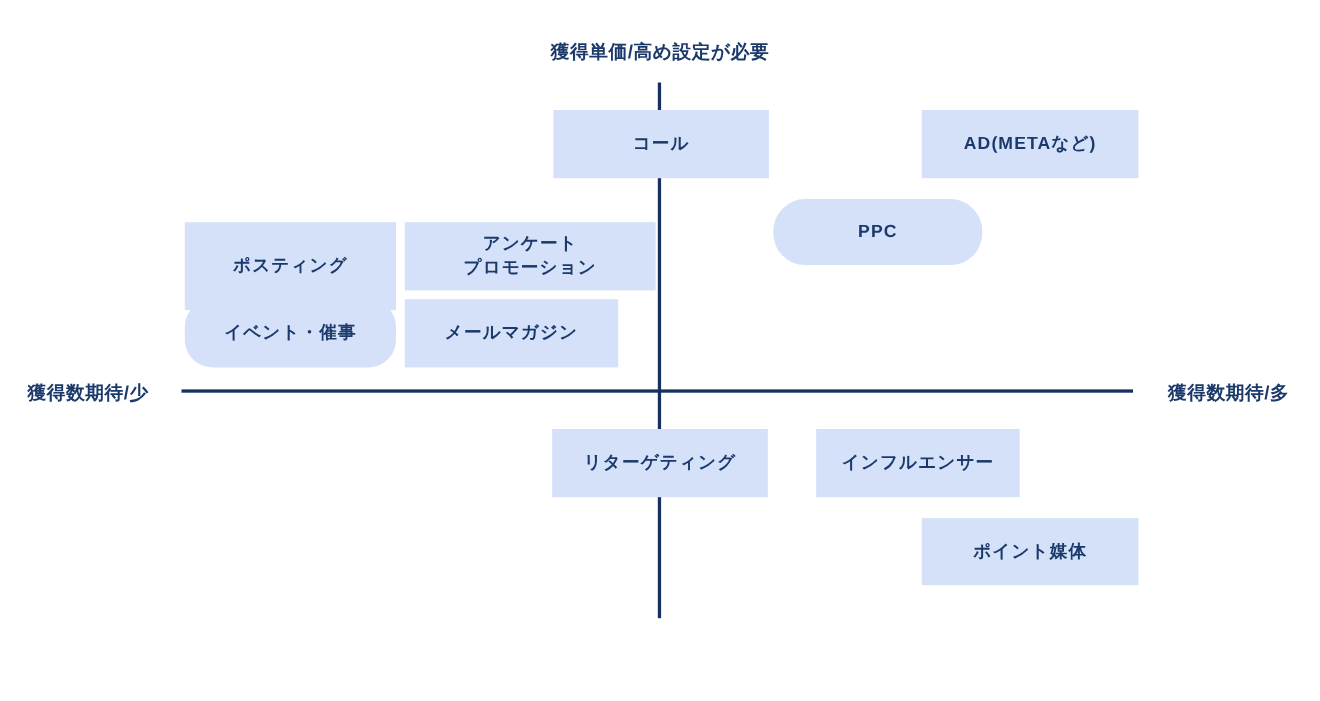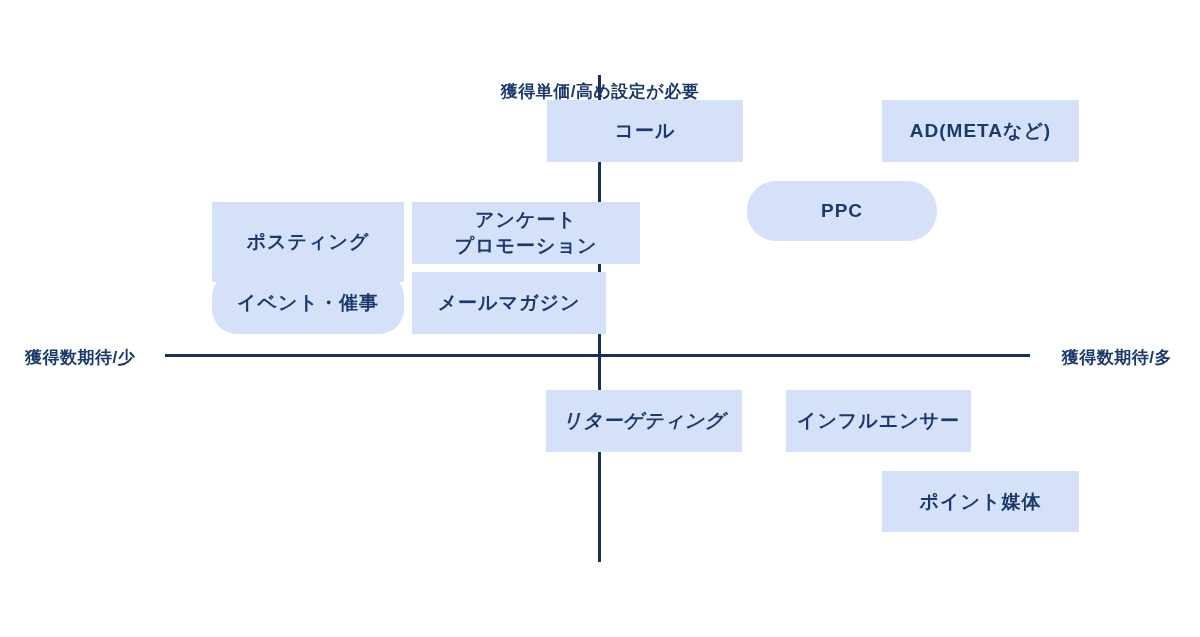--- a/index.html
+++ b/index.html
@@ -38,50 +38,48 @@
     font-size: 17px;
     font-weight: bold;
     letter-spacing: 0.5px;
     white-space: nowrap;
     z-index: 3;
   }
   .axis-label.top {
     left: 600px;
     top: 36px;
     transform: translateX(-50%);
-    margin-top: 44px;
   }
   .axis-label.bottom {
     left: 600px;
     top: 578px;
     transform: translateX(-50%);
   }
   .axis-label.left {
     left: 25px;
     top: 346px;
   }
   .axis-label.right {
     right: 28px;
     top: 346px;
   }
   .box {
     position: absolute;
     background: var(--box-fill, #d4e1f9);
     color: var(--ink, #1b3a6b);
-    font-size: 19px;
+    font-size: 16px;
     font-weight: bold;
     letter-spacing: 1px;
     line-height: 1.35;
     display: flex;
     align-items: center;
     justify-content: center;
     text-align: center;
     white-space: pre-line;
     z-index: 2;
-    margin-left: 44px;
   }
 </style>
 </head>
 <body>
 
 <div class="canvas">
   <div class="axis vertical"></div>
   <div class="axis horizontal"></div>
 
   <div class="axis-label top">獲得単価/高め設定が必要</div>
@@ -90,17 +88,17 @@
 
   <div id="boxes-layer">
       <div class="box" style="left: 503px; top: 100px; width: 196px; height: 62px;">コール</div>
       <div class="box" style="left: 838px; top: 100px; width: 197px; height: 62px;">AD(METAなど)</div>
       <div class="box" style="left: 703px; top: 181px; width: 190px; height: 60px; border-radius: 29px;">PPC</div>
       <div class="box" style="left: 168px; top: 202px; width: 192px; height: 80px;">ポスティング</div>
       <div class="box" style="left: 368px; top: 202px; width: 228px; height: 62px;">アンケート
 プロモーション</div>
       <div class="box" style="left: 168px; top: 272px; width: 192px; height: 62px; border-radius: 25px;">イベント・催事</div>
       <div class="box" style="left: 368px; top: 272px; width: 194px; height: 62px;">メールマガジン</div>
-      <div class="box" style="left: 502px; top: 390px; width: 196px; height: 62px; font-style: italic;">リターゲティング</div>
+      <div class="box" style="left: 502px; top: 390px; width: 196px; height: 62px;">リターゲティング</div>
       <div class="box" style="left: 742px; top: 390px; width: 185px; height: 62px;">インフルエンサー</div>
       <div class="box" style="left: 838px; top: 471px; width: 197px; height: 61px;">ポイント媒体</div>
     </div>
 </div>
 
 </body></html>

